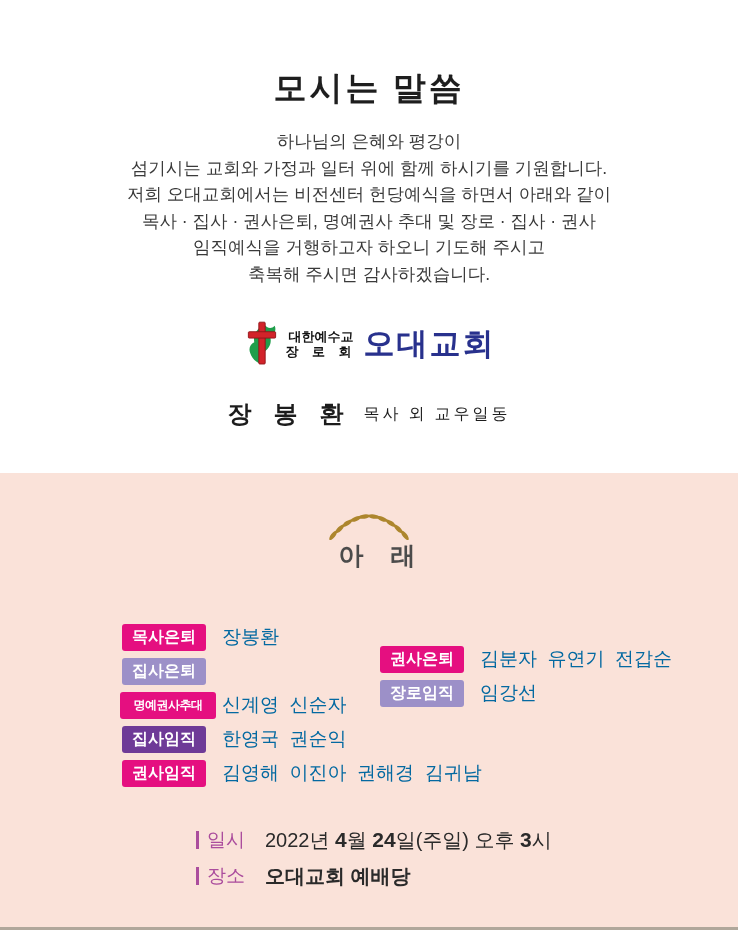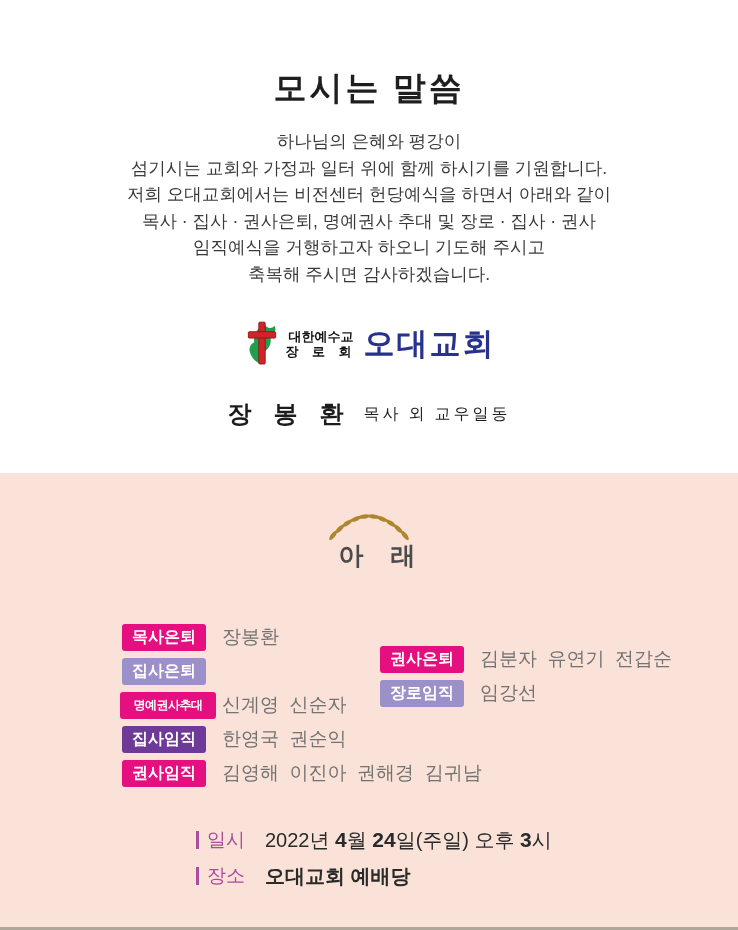--- a/index.html
+++ b/index.html
@@ -33,21 +33,21 @@
       font-size:25px; font-weight:bold; letter-spacing:10px; color:#4b4b4b; text-indent:10px;padding-left:16px; }
 
   .honoree-list { position:absolute; top:135px; left:0; width:100%; }
   .col-left  { position:absolute; left:122px; top:12px; }
   .col-right { position:absolute; left:380px; top:34px; }
   .row { display:flex; align-items:center; height:34px; }
   .badge-slot { width:100px; flex:none; display:flex; }
   .badge { display:inline-flex; justify-content:center; align-items:center;
       width:84px; height:27px; border-radius:3px; color:#ffffff; font-weight:bold; font-size:16px; }
   .badge-long { width:96px; margin-left:-2px; font-size:12px; letter-spacing:-0.5px; }
-  .names { font-size:19px; color:#737373; white-space:pre; }
+  .names { font-size:19px; color:#0369a1; white-space:pre; }
 
   .event-details { position:absolute; top:353px; left:196px; font-size:20px; color:#2a2a2a; }
   .event-line { display:flex; align-items:center; height:28px; margin-bottom:8px; }
   .label-bar { width:3px; height:18px; margin-right:8px; flex:none; }
   .event-label { font-weight:normal; font-size:19px; margin-right:20px; }
   .event-value { white-space:pre; }
   .event-value .num { font-weight:bold; font-size:21px; }
   .location-value { font-weight:bold; }
 
   .bottom-line { position:absolute; bottom:0; left:0; width:100%; height:3px; }

